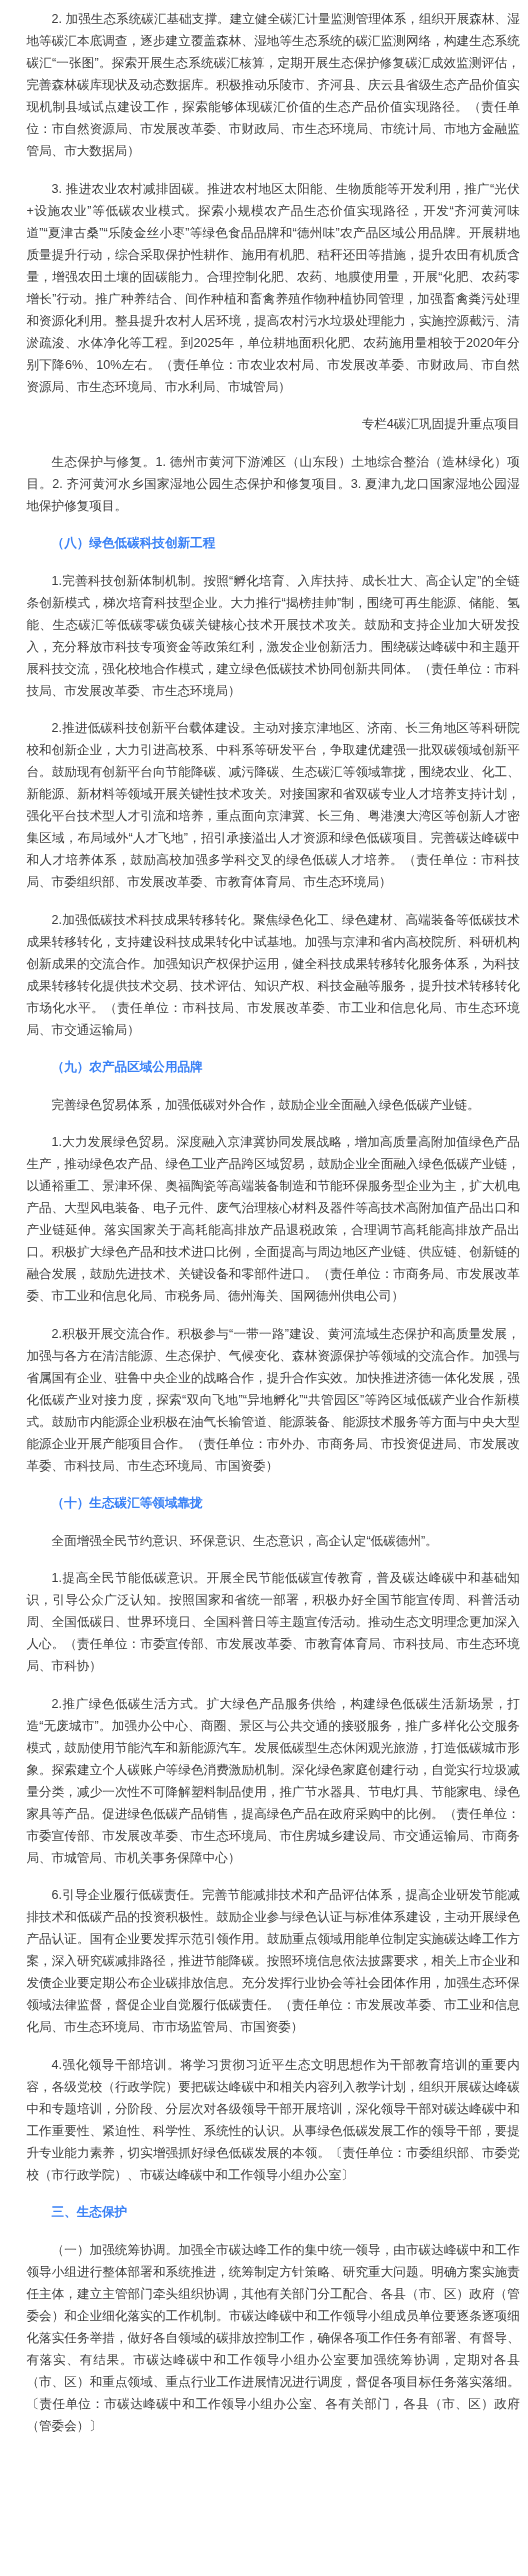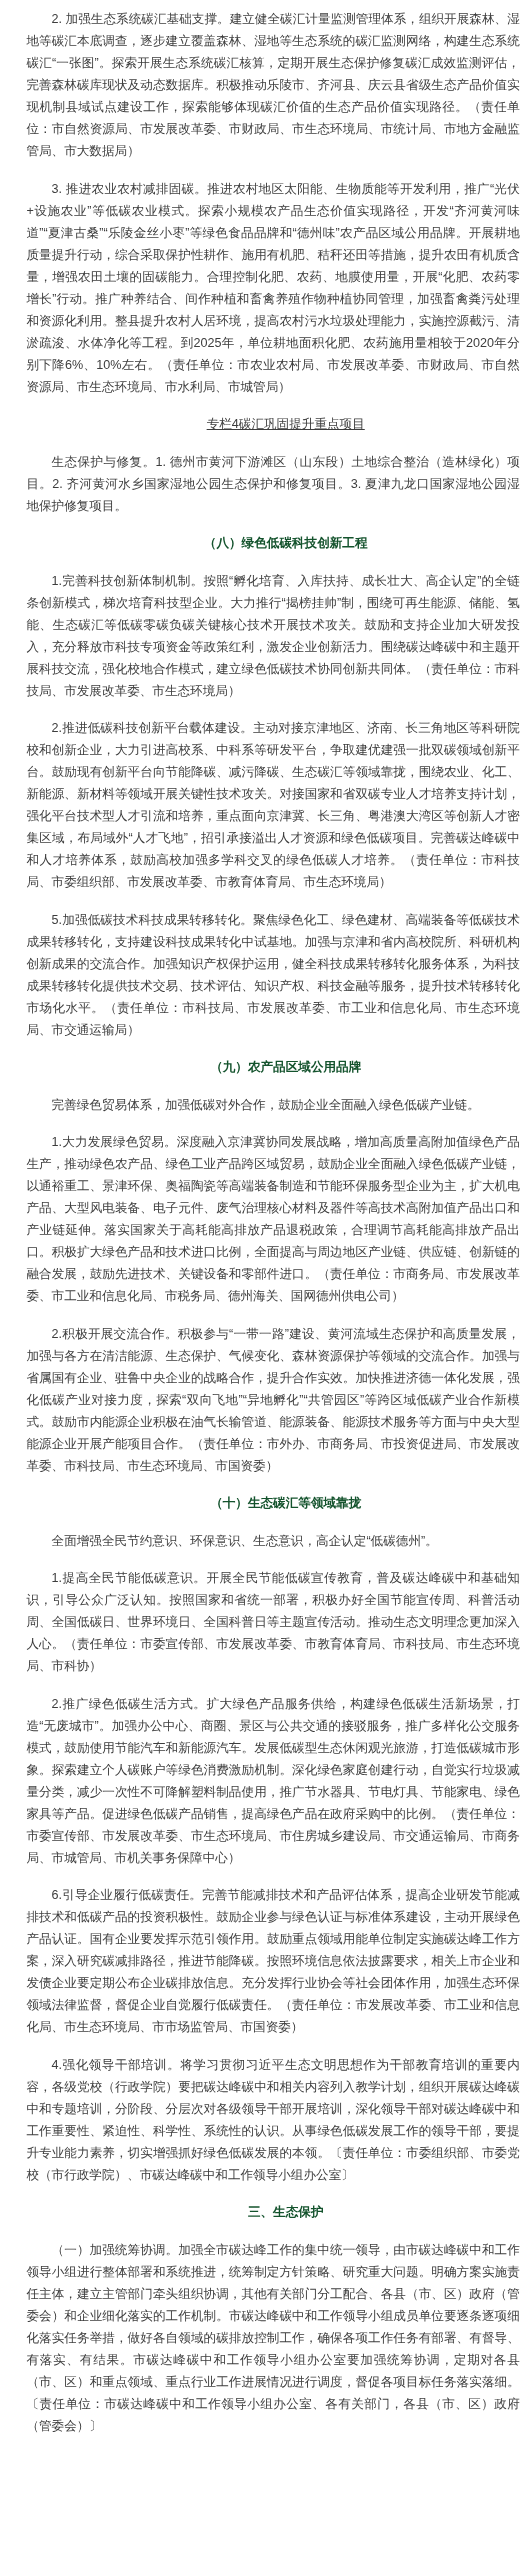--- a/index.html
+++ b/index.html
@@ -19,40 +19,39 @@
     font-size: 12.6px;
     line-height: 22px;
     color: #3d3d3d;
     text-align: justify;
     text-indent: 2em;
     margin-bottom: 15.5px;
     word-break: break-all;
   }
   .para.heading {
     font-weight: bold;
-    color: #14532d;
-    text-align: center;
+    color: #3b82f6;
+    text-align: left;
   }
   .para.column-title {
-    text-align: center;
-    text-decoration: underline;
+    text-align: right;
   }
 </style>
 </head>
 <body>
 
 <div class="doc">
   <p class="para body">2. 加强生态系统碳汇基础支撑。建立健全碳汇计量监测管理体系，组织开展森林、湿地等碳汇本底调查，逐步建立覆盖森林、湿地等生态系统的碳汇监测网络，构建生态系统碳汇“一张图”。探索开展生态系统碳汇核算，定期开展生态保护修复碳汇成效监测评估，完善森林碳库现状及动态数据库。积极推动乐陵市、齐河县、庆云县省级生态产品价值实现机制县域试点建设工作，探索能够体现碳汇价值的生态产品价值实现路径。（责任单位：市自然资源局、市发展改革委、市财政局、市生态环境局、市统计局、市地方金融监管局、市大数据局）</p>
   <p class="para body">3. 推进农业农村减排固碳。推进农村地区太阳能、生物质能等开发利用，推广“光伏+设施农业”等低碳农业模式。探索小规模农产品生态价值实现路径，开发“齐河黄河味道”“夏津古桑”“乐陵金丝小枣”等绿色食品品牌和“德州味”农产品区域公用品牌。开展耕地质量提升行动，综合采取保护性耕作、施用有机肥、秸秆还田等措施，提升农田有机质含量，增强农田土壤的固碳能力。合理控制化肥、农药、地膜使用量，开展“化肥、农药零增长”行动。推广种养结合、间作种植和畜禽养殖作物种植协同管理，加强畜禽粪污处理和资源化利用。整县提升农村人居环境，提高农村污水垃圾处理能力，实施控源截污、清淤疏浚、水体净化等工程。到2025年，单位耕地面积化肥、农药施用量相较于2020年分别下降6%、10%左右。（责任单位：市农业农村局、市发展改革委、市财政局、市自然资源局、市生态环境局、市水利局、市城管局）</p>
   <p class="para column-title">专栏4碳汇巩固提升重点项目</p>
   <p class="para body">生态保护与修复。1. 德州市黄河下游滩区（山东段）土地综合整治（造林绿化）项目。2. 齐河黄河水乡国家湿地公园生态保护和修复项目。3. 夏津九龙口国家湿地公园湿地保护修复项目。</p>
   <p class="para heading">（八）绿色低碳科技创新工程</p>
   <p class="para body">1.完善科技创新体制机制。按照“孵化培育、入库扶持、成长壮大、高企认定”的全链条创新模式，梯次培育科技型企业。大力推行“揭榜挂帅”制，围绕可再生能源、储能、氢能、生态碳汇等低碳零碳负碳关键核心技术开展技术攻关。鼓励和支持企业加大研发投入，充分释放市科技专项资金等政策红利，激发企业创新活力。围绕碳达峰碳中和主题开展科技交流，强化校地合作模式，建立绿色低碳技术协同创新共同体。（责任单位：市科技局、市发展改革委、市生态环境局）</p>
   <p class="para body">2.推进低碳科技创新平台载体建设。主动对接京津地区、济南、长三角地区等科研院校和创新企业，大力引进高校系、中科系等研发平台，争取建优建强一批双碳领域创新平台。鼓励现有创新平台向节能降碳、减污降碳、生态碳汇等领域靠拢，围绕农业、化工、新能源、新材料等领域开展关键性技术攻关。对接国家和省双碳专业人才培养支持计划，强化平台技术型人才引流和培养，重点面向京津冀、长三角、粤港澳大湾区等创新人才密集区域，布局域外“人才飞地”，招引承接溢出人才资源和绿色低碳项目。完善碳达峰碳中和人才培养体系，鼓励高校加强多学科交叉的绿色低碳人才培养。（责任单位：市科技局、市委组织部、市发展改革委、市教育体育局、市生态环境局）</p>
-  <p class="para body">5.加强低碳技术科技成果转移转化。聚焦绿色化工、绿色建材、高端装备等低碳技术成果转移转化，支持建设科技成果转化中试基地。加强与京津和省内高校院所、科研机构创新成果的交流合作。加强知识产权保护运用，健全科技成果转移转化服务体系，为科技成果转移转化提供技术交易、技术评估、知识产权、科技金融等服务，提升技术转移转化市场化水平。（责任单位：市科技局、市发展改革委、市工业和信息化局、市生态环境局、市交通运输局）</p>
+  <p class="para body">2.加强低碳技术科技成果转移转化。聚焦绿色化工、绿色建材、高端装备等低碳技术成果转移转化，支持建设科技成果转化中试基地。加强与京津和省内高校院所、科研机构创新成果的交流合作。加强知识产权保护运用，健全科技成果转移转化服务体系，为科技成果转移转化提供技术交易、技术评估、知识产权、科技金融等服务，提升技术转移转化市场化水平。（责任单位：市科技局、市发展改革委、市工业和信息化局、市生态环境局、市交通运输局）</p>
   <p class="para heading">（九）农产品区域公用品牌</p>
   <p class="para body">完善绿色贸易体系，加强低碳对外合作，鼓励企业全面融入绿色低碳产业链。</p>
   <p class="para body">1.大力发展绿色贸易。深度融入京津冀协同发展战略，增加高质量高附加值绿色产品生产，推动绿色农产品、绿色工业产品跨区域贸易，鼓励企业全面融入绿色低碳产业链，以通裕重工、景津环保、奥福陶瓷等高端装备制造和节能环保服务型企业为主，扩大机电产品、大型风电装备、电子元件、废气治理核心材料及器件等高技术高附加值产品出口和产业链延伸。落实国家关于高耗能高排放产品退税政策，合理调节高耗能高排放产品出口。积极扩大绿色产品和技术进口比例，全面提高与周边地区产业链、供应链、创新链的融合发展，鼓励先进技术、关键设备和零部件进口。（责任单位：市商务局、市发展改革委、市工业和信息化局、市税务局、德州海关、国网德州供电公司）</p>
   <p class="para body">2.积极开展交流合作。积极参与“一带一路”建设、黄河流域生态保护和高质量发展，加强与各方在清洁能源、生态保护、气候变化、森林资源保护等领域的交流合作。加强与省属国有企业、驻鲁中央企业的战略合作，提升合作实效。加快推进济德一体化发展，强化低碳产业对接力度，探索“双向飞地”“异地孵化”“共管园区”等跨区域低碳产业合作新模式。鼓励市内能源企业积极在油气长输管道、能源装备、能源技术服务等方面与中央大型能源企业开展产能项目合作。（责任单位：市外办、市商务局、市投资促进局、市发展改革委、市科技局、市生态环境局、市国资委）</p>
   <p class="para heading">（十）生态碳汇等领域靠拢</p>
   <p class="para body">全面增强全民节约意识、环保意识、生态意识，高企认定“低碳德州”。</p>
   <p class="para body">1.提高全民节能低碳意识。开展全民节能低碳宣传教育，普及碳达峰碳中和基础知识，引导公众广泛认知。按照国家和省统一部署，积极办好全国节能宣传周、科普活动周、全国低碳日、世界环境日、全国科普日等主题宣传活动。推动生态文明理念更加深入人心。（责任单位：市委宣传部、市发展改革委、市教育体育局、市科技局、市生态环境局、市科协）</p>
   <p class="para body">2.推广绿色低碳生活方式。扩大绿色产品服务供给，构建绿色低碳生活新场景，打造“无废城市”。加强办公中心、商圈、景区与公共交通的接驳服务，推广多样化公交服务模式，鼓励使用节能汽车和新能源汽车。发展低碳型生态休闲观光旅游，打造低碳城市形象。探索建立个人碳账户等绿色消费激励机制。深化绿色家庭创建行动，自觉实行垃圾减量分类，减少一次性不可降解塑料制品使用，推广节水器具、节电灯具、节能家电、绿色家具等产品。促进绿色低碳产品销售，提高绿色产品在政府采购中的比例。（责任单位：市委宣传部、市发展改革委、市生态环境局、市住房城乡建设局、市交通运输局、市商务局、市城管局、市机关事务保障中心）</p>
   <p class="para body">6.引导企业履行低碳责任。完善节能减排技术和产品评估体系，提高企业研发节能减排技术和低碳产品的投资积极性。鼓励企业参与绿色认证与标准体系建设，主动开展绿色产品认证。国有企业要发挥示范引领作用。鼓励重点领域用能单位制定实施碳达峰工作方案，深入研究碳减排路径，推进节能降碳。按照环境信息依法披露要求，相关上市企业和发债企业要定期公布企业碳排放信息。充分发挥行业协会等社会团体作用，加强生态环保领域法律监督，督促企业自觉履行低碳责任。（责任单位：市发展改革委、市工业和信息化局、市生态环境局、市市场监管局、市国资委）</p>
   <p class="para body">4.强化领导干部培训。将学习贯彻习近平生态文明思想作为干部教育培训的重要内容，各级党校（行政学院）要把碳达峰碳中和相关内容列入教学计划，组织开展碳达峰碳中和专题培训，分阶段、分层次对各级领导干部开展培训，深化领导干部对碳达峰碳中和工作重要性、紧迫性、科学性、系统性的认识。从事绿色低碳发展工作的领导干部，要提升专业能力素养，切实增强抓好绿色低碳发展的本领。〔责任单位：市委组织部、市委党校（市行政学院）、市碳达峰碳中和工作领导小组办公室〕</p>

